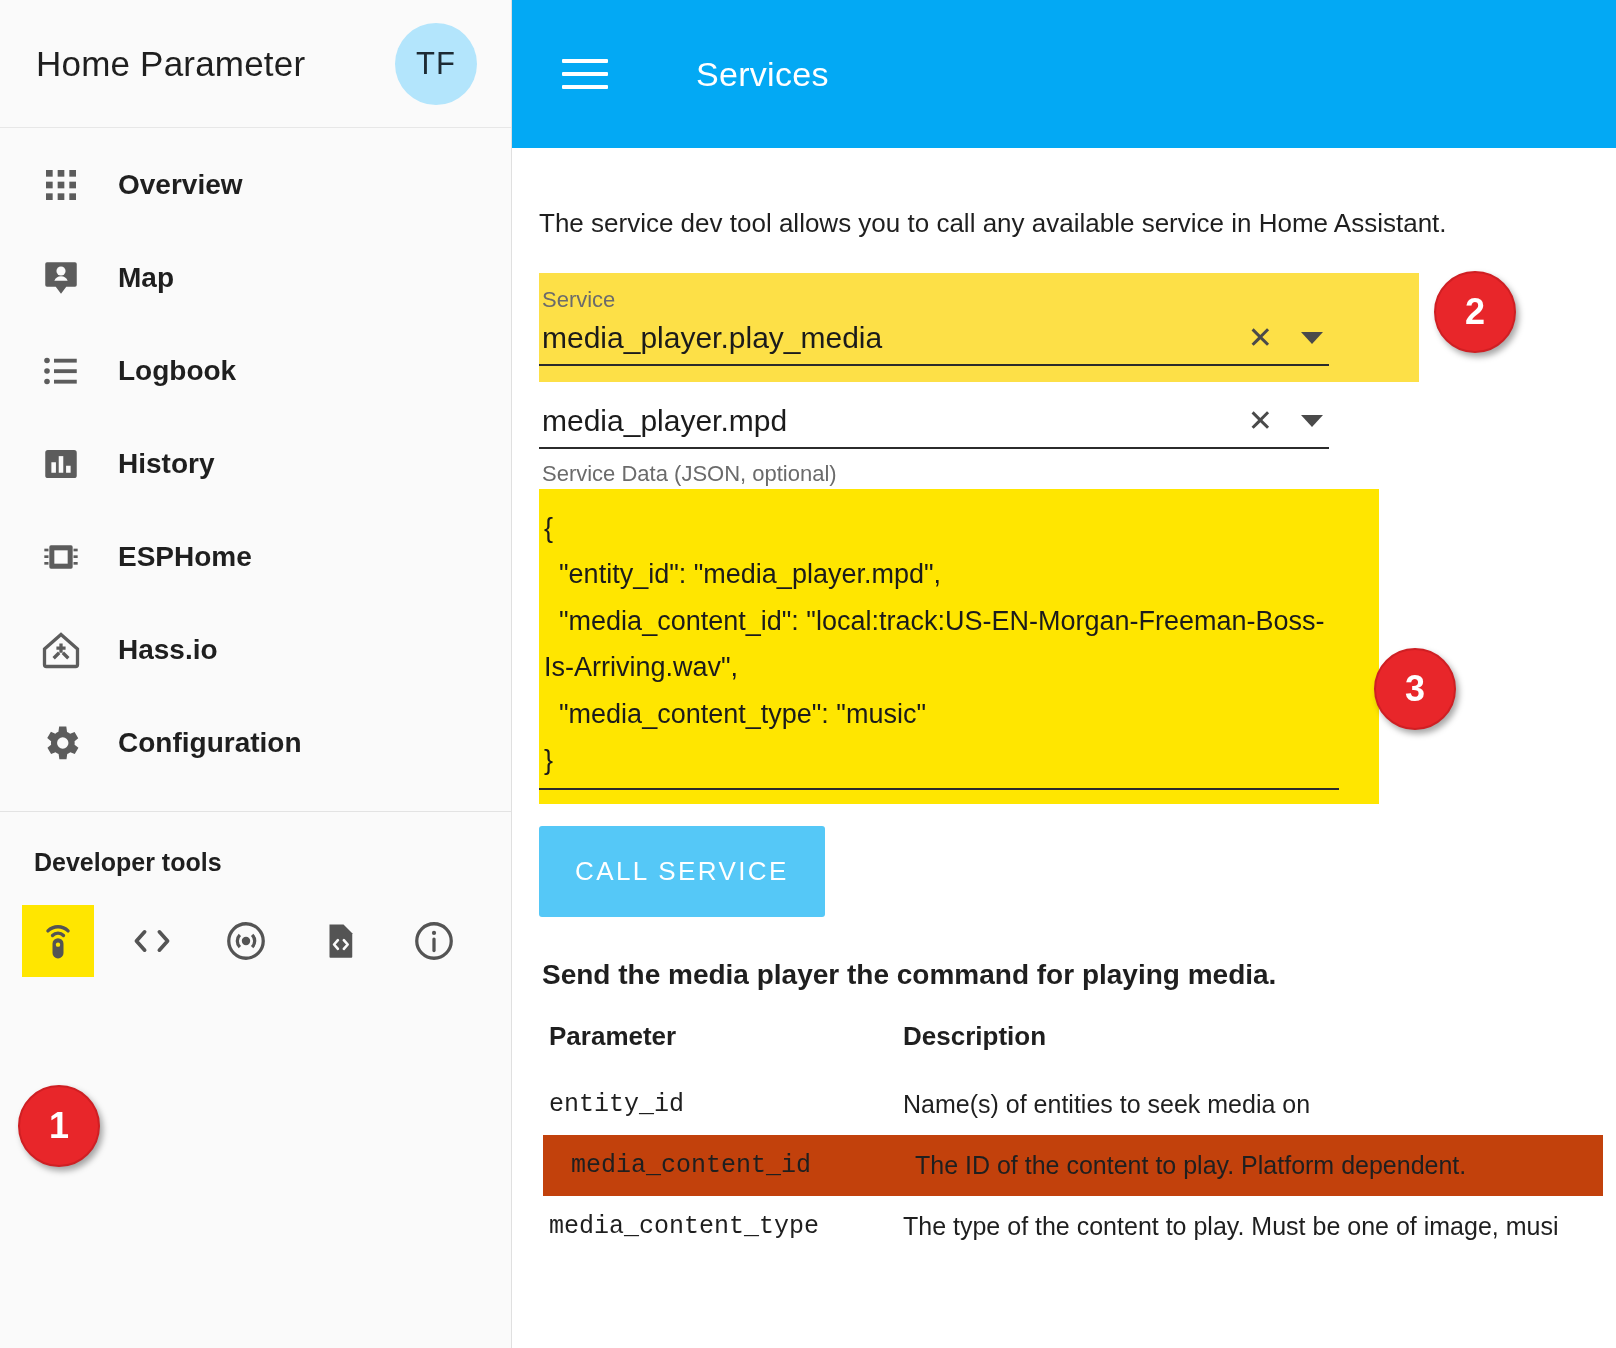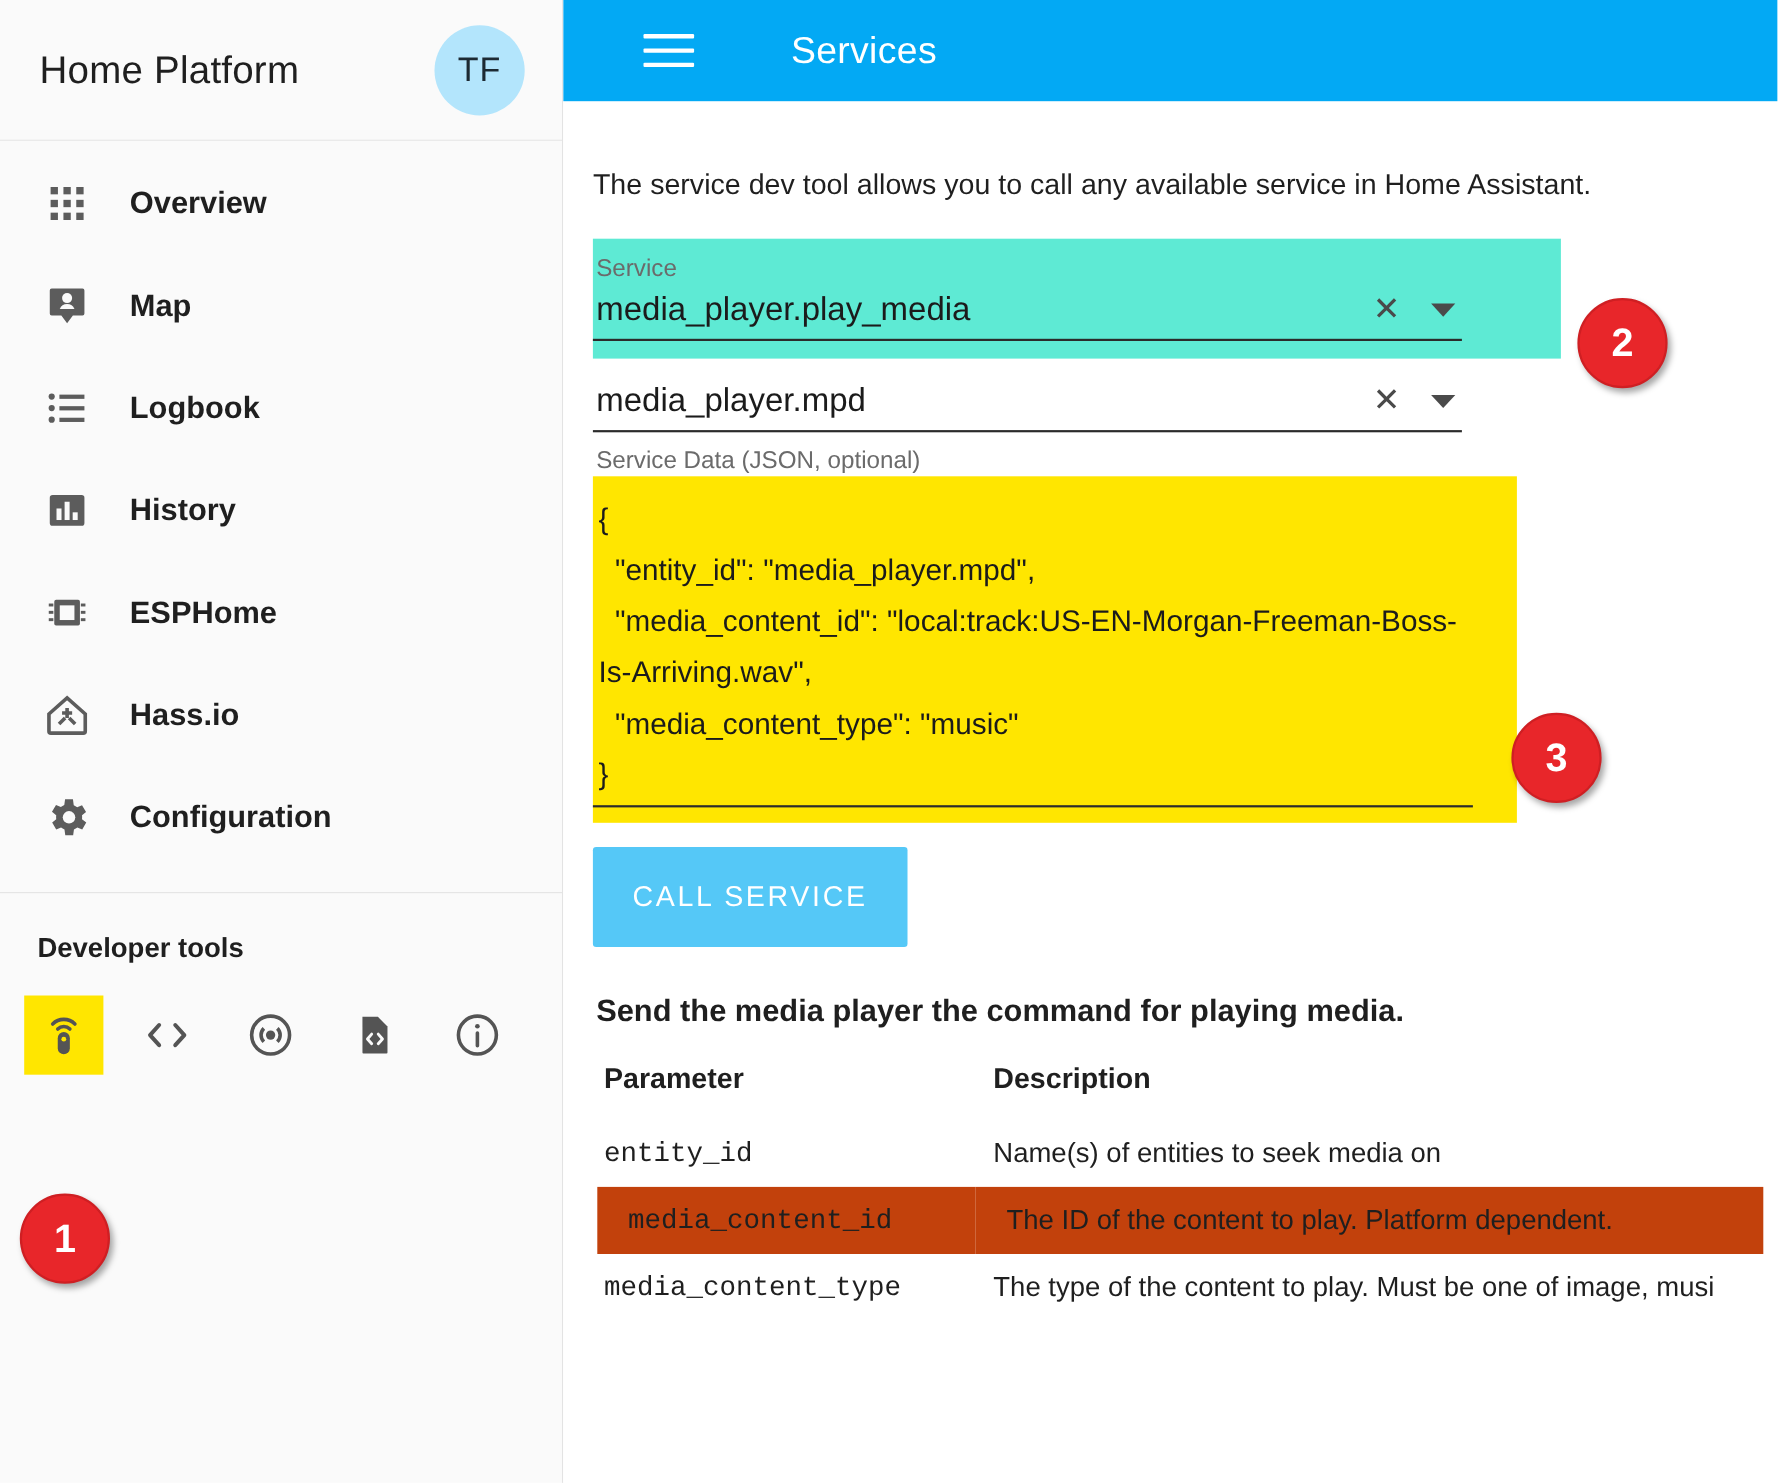--- a/index.html
+++ b/index.html
@@ -116,25 +116,25 @@
 
   
   .main {
     flex: 1;
     height: 100%;
     background: #ffffff;
     position: relative;
     overflow: hidden;
   }
   .toolbar {
-    height: 92px;
+    height: 148px;
     background: #03a9f4;
     display: flex;
     align-items: center;
-    padding-left: 73px;
+    padding-left: 50px;
     box-sizing: border-box;
   }
   .hamburger {
     width: 46px;
     display: flex;
     flex-direction: column;
     gap: 9px;
     cursor: pointer;
   }
   .hamburger span {
@@ -160,21 +160,21 @@
   }
 
   .field-wrap {
     position: relative;
     width: 800px;
     margin-bottom: 6px;
     padding: 8px 0 6px 0;
     box-sizing: border-box;
   }
   .field-wrap.hl {
-    background: #5eead4;
+    background: #fde047;
     width: 880px;
     padding: 14px 0 16px 0;
   }
   .field-label {
     font-size: 22px;
     color: #6b6b6b;
     padding-left: 3px;
   }
   .field-line {
     position: relative;
@@ -299,21 +299,21 @@
   #badge2 { left: 1434px; top: 271px; }
   #badge3 { left: 1374px; top: 648px; }
 </style>
 </head>
 <body>
 
 <div class="app">
 
   <div class="sidebar">
     <div class="sidebar-header">
-      <div class="ha-title">Home Platform</div>
+      <div class="ha-title">Home Parameter</div>
       <div class="avatar">TF</div>
     </div>
 
     <div class="nav">
 
       <div class="nav-item">
         <span class="nav-icon">
           <svg width="40" height="40" viewBox="0 0 24 24" fill="currentColor">
             <rect x="3" y="3" width="4" height="4"></rect>
               <rect x="10" y="3" width="4" height="4"></rect>

